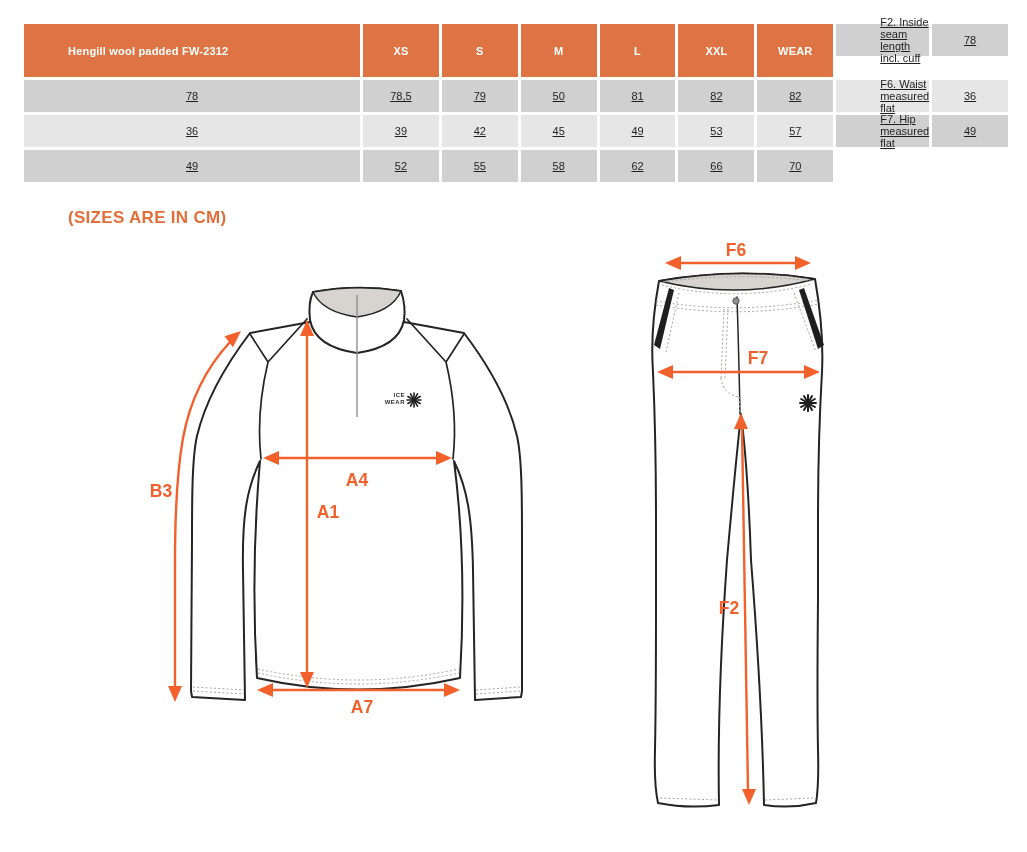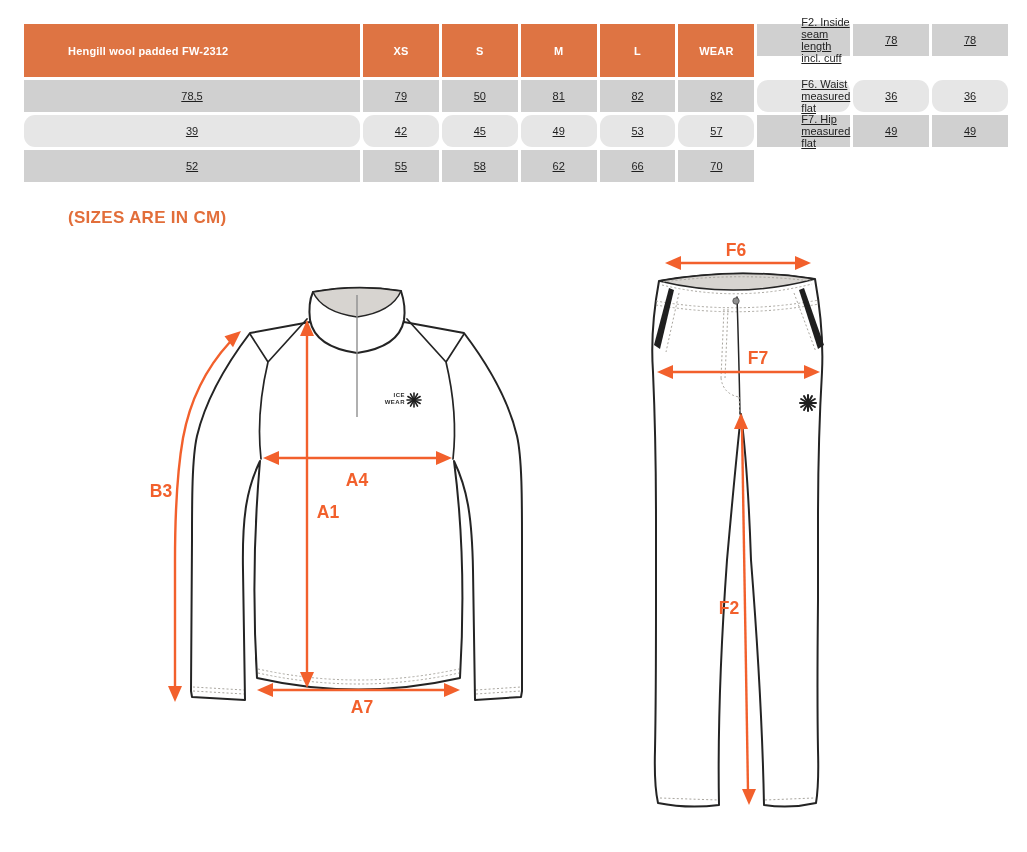--- a/index.html
+++ b/index.html
@@ -19,21 +19,21 @@
     display:flex;align-items:center;justify-content:center;
     font-size:11px;color:#1f1f1f;
   }
   .cell.head{
     height:53px;background:var(--header-orange,#DE7443);
     color:#ffffff;font-weight:bold;letter-spacing:.2px;
   }
   .cell.body{height:32px;text-decoration:underline;}
   .cell.first{justify-content:flex-start;padding-left:44px;}
   .r-dark{background:var(--row-dark,#D0D0D0);}
-  .r-light{background:var(--row-light,#E6E6E6);border-radius:11px;}
+  .r-light{background:var(--row-light,#E6E6E6);}
 
   
   .units-note{
     position:absolute;left:68px;top:208px;
     font-size:17px;font-weight:bold;letter-spacing:.3px;
     color:var(--note-orange,#E26E3A);
   }
 
   
   .diagram-svg{position:absolute;left:0;top:230px;}
@@ -58,20 +58,21 @@
 <body>
 
 <div class="page">
 
   <div class="size-table">
     <div class="cell head first">Hengill wool padded FW-2312</div>
     <div class="cell head">XS</div>
     <div class="cell head">S</div>
     <div class="cell head">M</div>
     <div class="cell head">L</div>
+    <div class="cell head">XXL</div>
     <div class="cell head">WEAR</div>
 
     <div class="cell body first r-dark">F2. Inside seam length incl. cuff</div>
     <div class="cell body r-dark">78</div>
     <div class="cell body r-dark">78</div>
     <div class="cell body r-dark">78,5</div>
     <div class="cell body r-dark">79</div>
     <div class="cell body r-dark">50</div>
     <div class="cell body r-dark">81</div>
     <div class="cell body r-dark">82</div>

